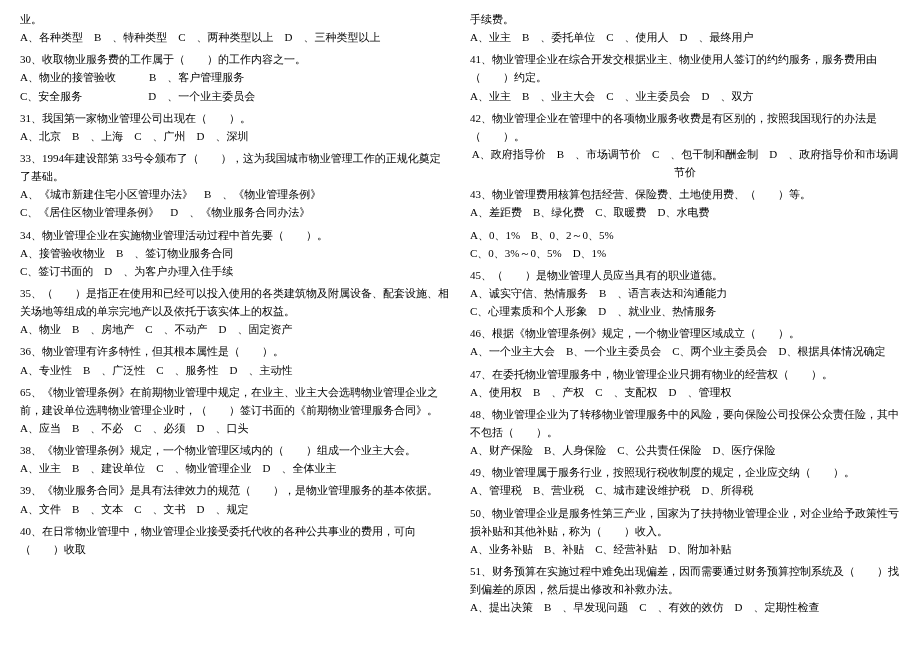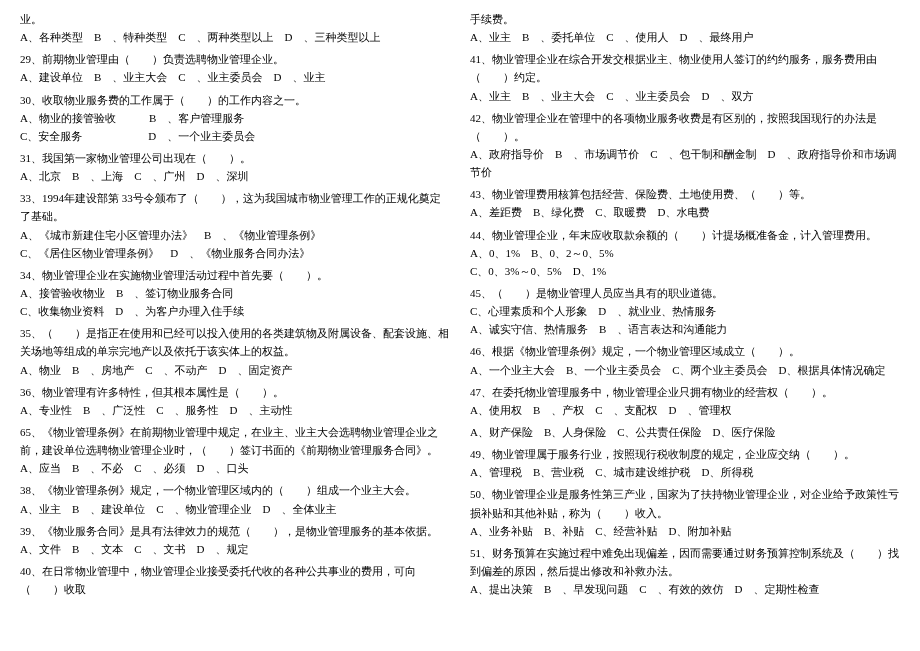--- a/index.html
+++ b/index.html
@@ -31,42 +31,39 @@
     .question-text {
       text-indent: 0;
       line-height: 1.65;
     }
     .options-line {
       display: flex;
       flex-wrap: wrap;
       gap: 0 4px;
       line-height: 1.65;
       padding-left: 0;
+      text-align: center;
     }
     .page-footer {
       text-align: center;
       margin-top: 8px;
       font-size: 11px;
     }
   </style>
 </head>
 <body>
 
 <div class="page-container">
   <div class="column">
 
     <div class="question-block">
       <div class="question-text">业。</div>
       <div class="options-line">A、各种类型　B　、特种类型　C　、两种类型以上　D　、三种类型以上</div>
     </div>
 
-    <div class="question-block">
-      <div class="question-text">29、前期物业管理由（　　）负责选聘物业管理企业。</div>
-      <div class="options-line">A、建设单位　B　、业主大会　C　、业主委员会　D　、业主</div>
-    </div>
 
     <div class="question-block">
       <div class="question-text">30、收取物业服务费的工作属于（　　）的工作内容之一。</div>
       <div class="options-line">A、物业的接管验收　　　B　、客户管理服务</div>
       <div class="options-line">C、安全服务　　　　　　D　、一个业主委员会</div>
     </div>
 
     <div class="question-block">
       <div class="question-text">31、我国第一家物业管理公司出现在（　　）。</div>
       <div class="options-line">A、北京　B　、上海　C　、广州　D　、深圳</div>
@@ -75,21 +72,21 @@
 
     <div class="question-block">
       <div class="question-text">33、1994年建设部第 33号令颁布了（　　），这为我国城市物业管理工作的正规化奠定了基础。</div>
       <div class="options-line">A、《城市新建住宅小区管理办法》　B　、《物业管理条例》</div>
       <div class="options-line">C、《居住区物业管理条例》　D　、《物业服务合同办法》</div>
     </div>
 
     <div class="question-block">
       <div class="question-text">34、物业管理企业在实施物业管理活动过程中首先要（　　）。</div>
       <div class="options-line">A、接管验收物业　B　、签订物业服务合同</div>
-      <div class="options-line">C、收集物业资料　D　、为客户办理入住手续</div>
+      <div class="options-line">C、签订书面的　D　、为客户办理入住手续</div>
     </div>
 
     <div class="question-block">
       <div class="question-text">35、（　　）是指正在使用和已经可以投入使用的各类建筑物及附属设备、配套设施、相关场地等组成的单宗完地产以及依托于该实体上的权益。</div>
       <div class="options-line">A、物业　B　、房地产　C　、不动产　D　、固定资产</div>
     </div>
 
     <div class="question-block">
       <div class="question-text">36、物业管理有许多特性，但其根本属性是（　　）。</div>
       <div class="options-line">A、专业性　B　、广泛性　C　、服务性　D　、主动性</div>
@@ -132,42 +129,42 @@
       <div class="question-text">42、物业管理企业在管理中的各项物业服务收费是有区别的，按照我国现行的办法是（　　）。</div>
       <div class="options-line">A、政府指导价　B　、市场调节价　C　、包干制和酬金制　D　、政府指导价和市场调节价</div>
     </div>
 
     <div class="question-block">
       <div class="question-text">43、物业管理费用核算包括经营、保险费、土地使用费、（　　）等。</div>
       <div class="options-line">A、差距费　B、绿化费　C、取暖费　D、水电费</div>
     </div>
 
     <div class="question-block">
-      <div class="question-text">44、物业管理企业，年末应收取款余额的（　　）计提场概准备金，计入管理费用。</div>
       <div class="options-line">A、0、1%　B、0、2～0、5%</div>
       <div class="options-line">C、0、3%～0、5%　D、1%</div>
     </div>
 
     <div class="question-block">
       <div class="question-text">45、（　　）是物业管理人员应当具有的职业道德。</div>
+      <div class="options-line">A、诚实守信、热情服务　B　、语言表达和沟通能力</div>
       <div class="options-line">C、心理素质和个人形象　D　、就业业、热情服务</div>
-      <div class="options-line">A、诚实守信、热情服务　B　、语言表达和沟通能力</div>
     </div>
 
     <div class="question-block">
       <div class="question-text">46、根据《物业管理条例》规定，一个物业管理区域成立（　　）。</div>
       <div class="options-line">A、一个业主大会　B、一个业主委员会　C、两个业主委员会　D、根据具体情况确定</div>
     </div>
 
     <div class="question-block">
       <div class="question-text">47、在委托物业管理服务中，物业管理企业只拥有物业的经营权（　　）。</div>
       <div class="options-line">A、使用权　B　、产权　C　、支配权　D　、管理权</div>
     </div>
 
     <div class="question-block">
+      <div class="question-text">48、物业管理企业为了转移物业管理服务中的风险，要向保险公司投保公众责任险，其中不包括（　　）。</div>
       <div class="options-line">A、财产保险　B、人身保险　C、公共责任保险　D、医疗保险</div>
     </div>
 
     <div class="question-block">
       <div class="question-text">49、物业管理属于服务行业，按照现行税收制度的规定，企业应交纳（　　）。</div>
       <div class="options-line">A、管理税　B、营业税　C、城市建设维护税　D、所得税</div>
     </div>
 
     <div class="question-block">
       <div class="question-text">50、物业管理企业是服务性第三产业，国家为了扶持物业管理企业，对企业给予政策性亏损补贴和其他补贴，称为（　　）收入。</div>

